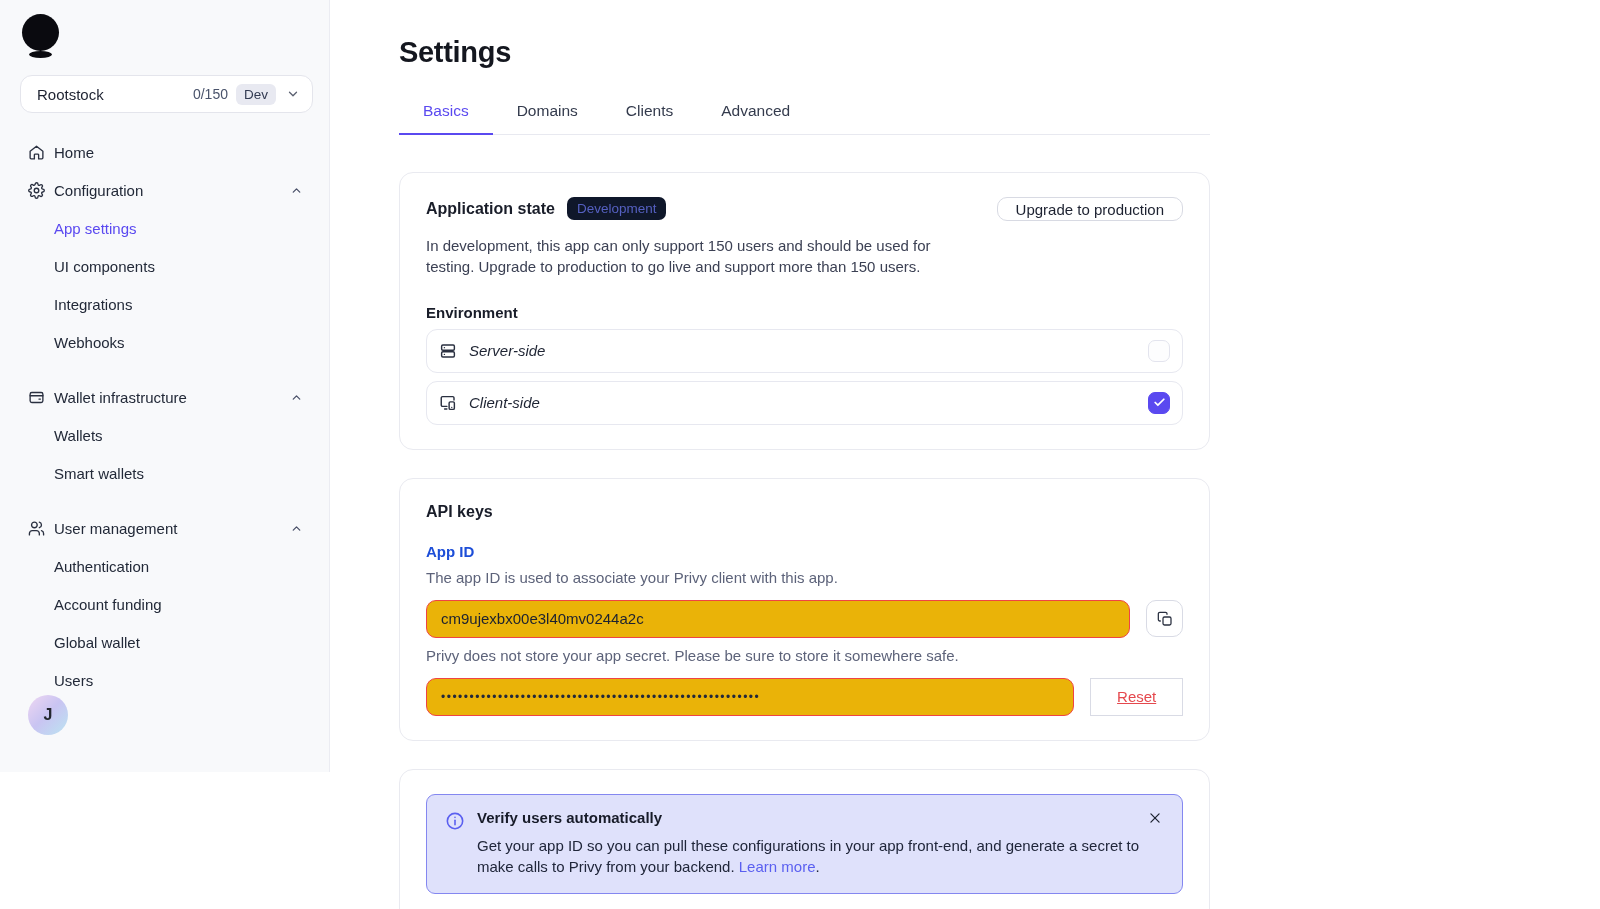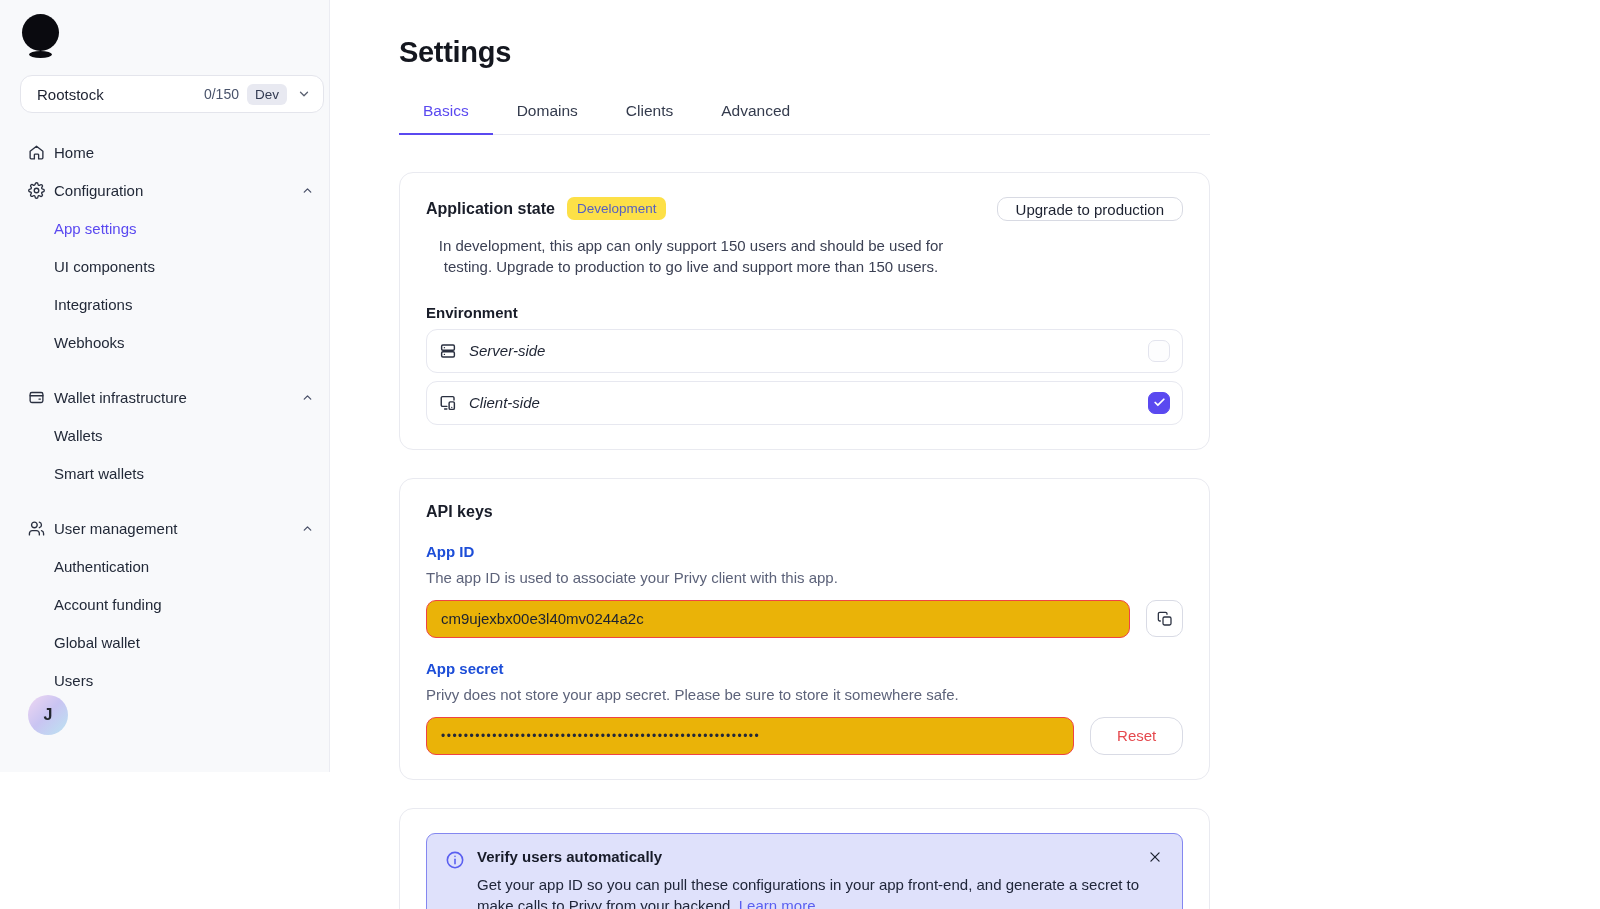--- a/index.html
+++ b/index.html
@@ -10,21 +10,21 @@
     color: #1c2130;
     display: flex;
   }
   svg { display: block; }
 
   
   .sidebar {
     width: 330px; min-width: 330px; height: 772px;
     background: #f8f9fb;
     border-right: 1px solid #ebecf2;
-    padding: 12px 5px 0 20px;
+    padding: 12px 16px 0 20px;
     position: relative;
   }
   .logo { width: 40px; height: 46px; position: relative; cursor: pointer; }
   .logo .ball { width: 37px; height: 37px; background: #0a0a0f; border-radius: 50%; position: absolute; top: 2px; left: 2px; }
   .logo .base { width: 23px; height: 7px; background: #0a0a0f; border-radius: 50%; position: absolute; top: 39px; left: 9px; }
 
   .workspace {
     margin-top: 17px; height: 38px; background: #ffffff;
     border: 1px solid #e4e5ec; border-radius: 12px;
     display: flex; align-items: center; padding: 0 12px 0 16px;
@@ -70,25 +70,25 @@
     content: ""; position: absolute; left: 0; right: 0; bottom: -1px; height: 2px; background: #5a49f0;
   }
 
   .card {
     border: 1px solid #e9eaf0; border-radius: 14px; background: #fff;
     padding: 24px 26px; margin-top: 28px;
   }
   .card.first { margin-top: 37px; }
 
   .state-header { display: flex; align-items: flex-start; }
-  .state-left { flex: 1; text-align: center; }
+  .state-left { flex: 1; }
   .title-row { display: flex; align-items: center; gap: 12px; }
   .sec-title { font-size: 16px; font-weight: 600; color: #191d29; }
   .dev-badge {
-    font-size: 13.5px; color: #5560c1; background: #fde047;
+    font-size: 13.5px; color: #5560c1; background: #0f172a;
     border-radius: 7px; padding: 4px 10px;
   }
   .btn {
     background: #fff; border: 1px solid #d8dae3; border-radius: 10px;
     font-family: inherit; font-size: 15px; font-weight: 500; color: #1c2130;
     padding: 0 18px; height: 24px; cursor: pointer;
   }
   .state-desc { margin-top: 15px; font-size: 15px; line-height: 1.42; color: #3c4154; max-width: 530px; }
 
   .env-label { margin-top: 26px; font-size: 15px; font-weight: 600; color: #191d29; }
@@ -114,23 +114,23 @@
     background: #eab308; outline: none;
   }
   .input-appid { width: 706px; }
   .input-secret { width: 671px; font-size: 12px; letter-spacing: 1.5px; color: #23283a; }
   .icon-btn {
     width: 37px; height: 37px; border: 1px solid #d9dbe5; border-radius: 10px;
     background: #fff; display: flex; align-items: center; justify-content: center;
     color: #2a3040; cursor: pointer;
   }
   .btn-reset {
-    width: 96px; height: 38px; border: 1px solid #d9dbe5; border-radius: 14px;
+    width: 96px; height: 38px; border: 1px solid #d9dbe5; border-radius: 0;
     background: #fff; font-family: inherit; font-size: 15px; font-weight: 500;
-    color: #e5484d; cursor: pointer;
+    color: #e5484d; cursor: pointer; text-decoration: underline;
   }
 
   .card.banner-card { height: 220px; }
   .banner {
     background: #dfe1fb; border: 1px solid #8487f0; border-radius: 9px;
     padding: 14px 16px 16px 16px; display: flex;
   }
   .banner .bicon { width: 20px; color: #5a5ff0; margin: 2px 12px 0 2px; }
   .banner .bcontent { flex: 1; }
   .banner .btitle { font-size: 15px; font-weight: 700; color: #171b29; }
@@ -325,21 +325,20 @@
         <button class="icon-btn">
           <span>
             <svg width="16" height="16" viewBox="0 0 24 24" fill="none" stroke="currentColor" stroke-width="1.9" stroke-linecap="round" stroke-linejoin="round">
                 <rect x="9" y="9" width="12" height="12" rx="2.2"></rect>
                 <path d="M5 15H4.2A2.2 2.2 0 0 1 2 12.8V4.2A2.2 2.2 0 0 1 4.2 2h8.6A2.2 2.2 0 0 1 15 4.2V5"></path>
               </svg>
           </span>
         </button>
       </div>
 
-      <div class="field-label">App secret</div>
       <div class="field-help">Privy does not store your app secret. Please be sure to store it somewhere safe.</div>
       <div class="input-row">
         <input class="text-input input-secret" type="text" value="••••••••••••••••••••••••••••••••••••••••••••••••••••••••" style="">
         <button class="btn-reset">Reset</button>
       </div>
     </section>
 
     <section class="card banner-card">
       <div class="banner">
         <span class="bicon">

